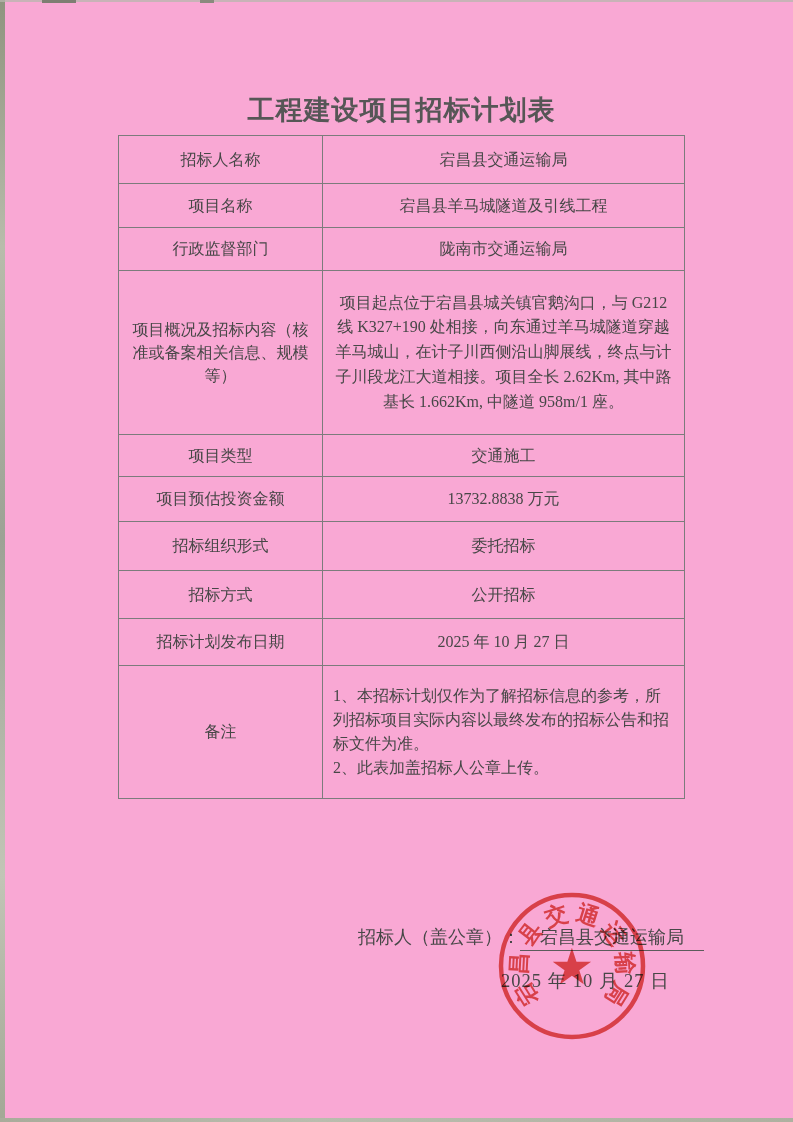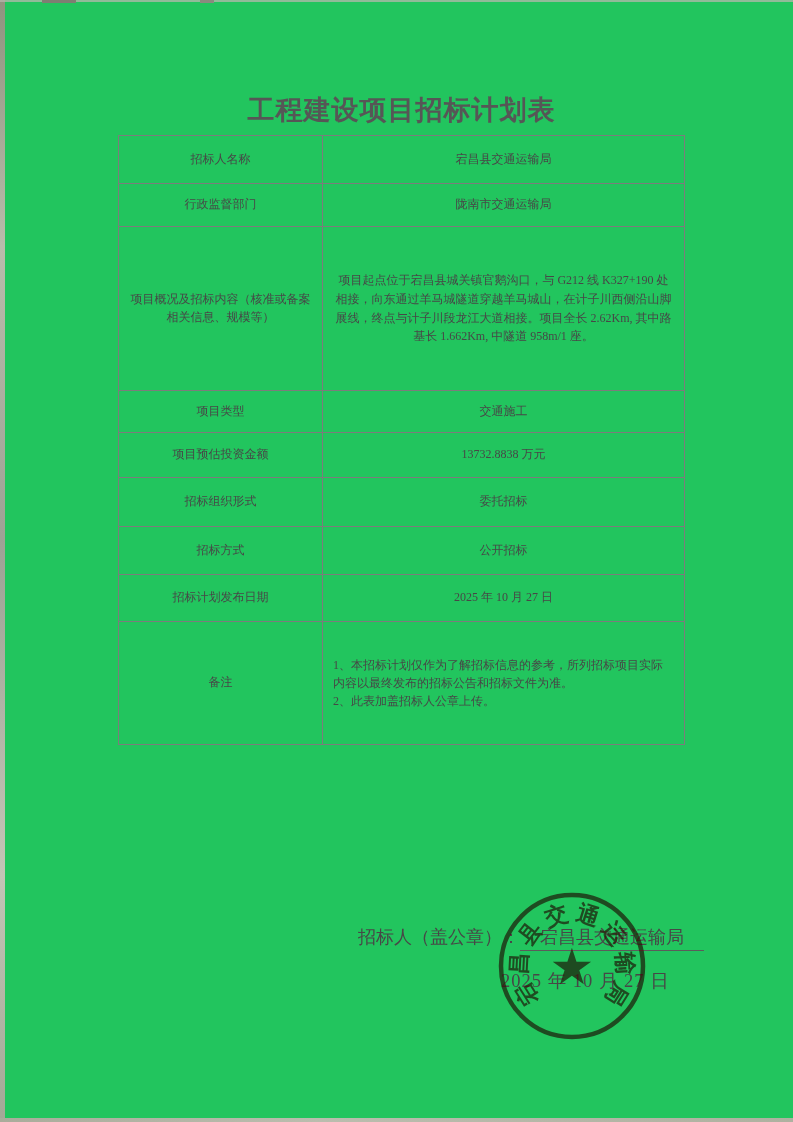--- a/index.html
+++ b/index.html
@@ -1,18 +1,18 @@
 <!DOCTYPE html>
 <html><head>
 <meta charset="utf-8">
 <style>
   html,body{margin:0;padding:0;background:#fcfcfb;}
   .page{
     position:relative;width:793px;height:1122px;overflow:hidden;
-    background:#22c55e;color:#424242;
+    background:#f9a8d4;color:#424242;
     font-family:"Liberation Serif","DejaVu Serif",serif;
   }
   
   .edge-left{position:absolute;left:0;top:0;width:5px;height:100%;
     background:linear-gradient(180deg,#8f947f,#b8bcab 22%,#9da295 48%,#c2c5b6 78%,#a3a896);}
   .edge-bottom{position:absolute;left:0;bottom:0;width:100%;height:4px;
     background:linear-gradient(90deg,#a9ac9b,#babdae 40%,#aeb1a0);}
   .edge-top{position:absolute;left:0;top:0;width:100%;height:2px;background:#b7b7ad;opacity:.75;}
   .mark1{position:absolute;left:42px;top:0;width:34px;height:3px;background:#7e7e72;}
   .mark2{position:absolute;left:200px;top:0;width:14px;height:3px;background:#8a8a7e;}
@@ -20,21 +20,21 @@
   .doc-title{
     position:absolute;left:118px;top:92px;width:567px;text-align:center;
     font-size:27px;font-weight:bold;letter-spacing:1px;color:#565656;
   }
   table.bid-table{
     position:absolute;left:118px;top:135px;width:567px;
     border-collapse:collapse;table-layout:fixed;
   }
   .bid-table td{
     border:1.6px solid #7c7c7c;vertical-align:middle;
-    font-size:12px;line-height:1.45;color:#474747;padding:2px 6px;
+    font-size:16px;line-height:1.45;color:#474747;padding:2px 6px;
   }
   td.label{width:191px;text-align:center;}
   td.value{text-align:center;}
   td.value.align-left{text-align:left;white-space:pre-line;padding:18px 10px;line-height:1.5;}
   tr.r0{height:48px} tr.r1{height:44px} tr.r2{height:43px}
   tr.r3{height:52px} tr.r4{height:164px} tr.r5{height:42px}
   tr.r6{height:45px} tr.r7{height:49px} tr.r8{height:48px}
   tr.r9{height:48px} tr.r10{height:47px} tr.r11{height:123px}
   tr.r3 td{line-height:1.3;}
   tr.r4 td.value{line-height:1.55;padding:4px 12px;}
@@ -64,20 +64,24 @@
   <div class="mark1"></div>
   <div class="mark2"></div>
 
   <div class="doc-title">工程建设项目招标计划表</div>
 
   <table class="bid-table">
     <tbody>
       <tr class="r0">
         <td class="label">招标人名称</td>
         <td class="value">宕昌县交通运输局</td>
+      </tr>
+      <tr class="r1">
+        <td class="label">项目名称</td>
+        <td class="value">宕昌县羊马城隧道及引线工程</td>
       </tr>
       <tr class="r2">
         <td class="label">行政监督部门</td>
         <td class="value">陇南市交通运输局</td>
       </tr>
       <tr class="r4">
         <td class="label">项目概况及招标内容（核准或备案相关信息、规模等）</td>
         <td class="value">项目起点位于宕昌县城关镇官鹅沟口，与 G212 线 K327+190 处相接，向东通过羊马城隧道穿越羊马城山，在计子川西侧沿山脚展线，终点与计子川段龙江大道相接。项目全长 2.62Km, 其中路基长 1.662Km, 中隧道 958m/1 座。</td>
       </tr>
       <tr class="r5">

